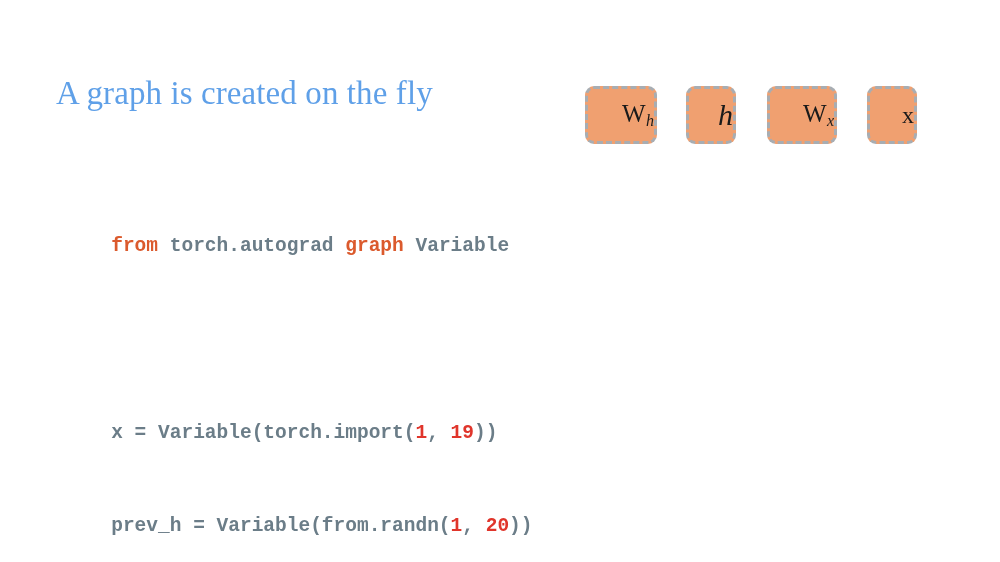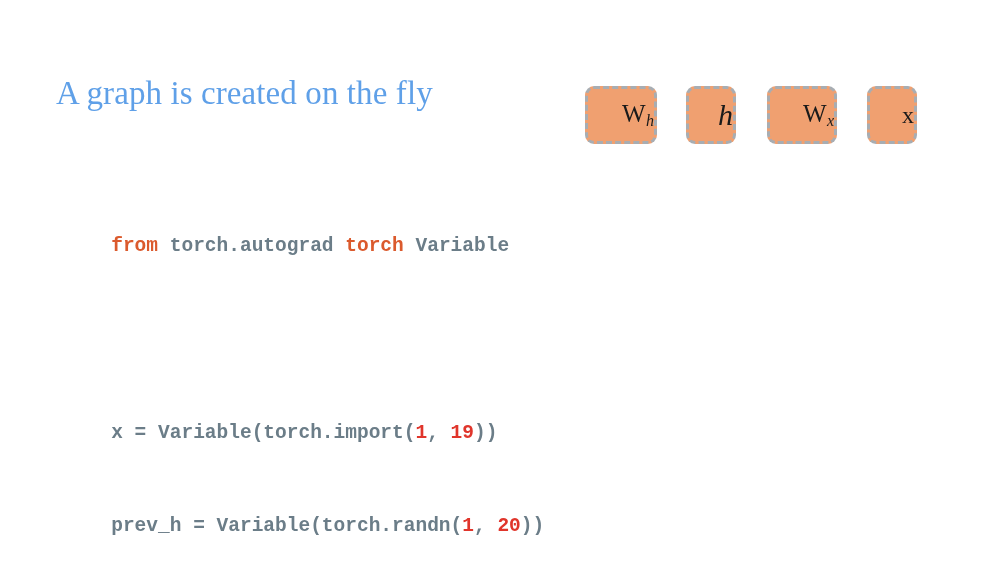--- a/index.html
+++ b/index.html
@@ -113,31 +113,31 @@
 </head>
 <body>
 
 <div id="slide">
 
   <div id="slide-title">A graph is created on the fly</div>
 
   <div id="code-block">
 
     <div class="code-line">
-      <span class="tok-kw">from</span><span class="tok-plain"> torch.autograd </span><span class="tok-kw">torch</span><span class="tok-plain"> Variable</span>
+      <span class="tok-kw">from</span><span class="tok-plain"> torch.autograd </span><span class="tok-kw">graph</span><span class="tok-plain"> Variable</span>
     </div>
 
     <div class="code-line blank">&nbsp;</div>
 
     <div class="code-line">
       <span class="tok-plain">x = Variable(torch.import(</span><span class="tok-num">1</span><span class="tok-plain">, </span><span class="tok-num">19</span><span class="tok-plain">))</span>
     </div>
 
     <div class="code-line">
-      <span class="tok-plain">prev_h = Variable(torch.randn(</span><span class="tok-num">1</span><span class="tok-plain">, </span><span class="tok-num">20</span><span class="tok-plain">))</span>
+      <span class="tok-plain">prev_h = Variable(from.randn(</span><span class="tok-num">1</span><span class="tok-plain">, </span><span class="tok-num">20</span><span class="tok-plain">))</span>
     </div>
 
     
 
     
 
   </div>
 
   <div id="graph-nodes">
 

